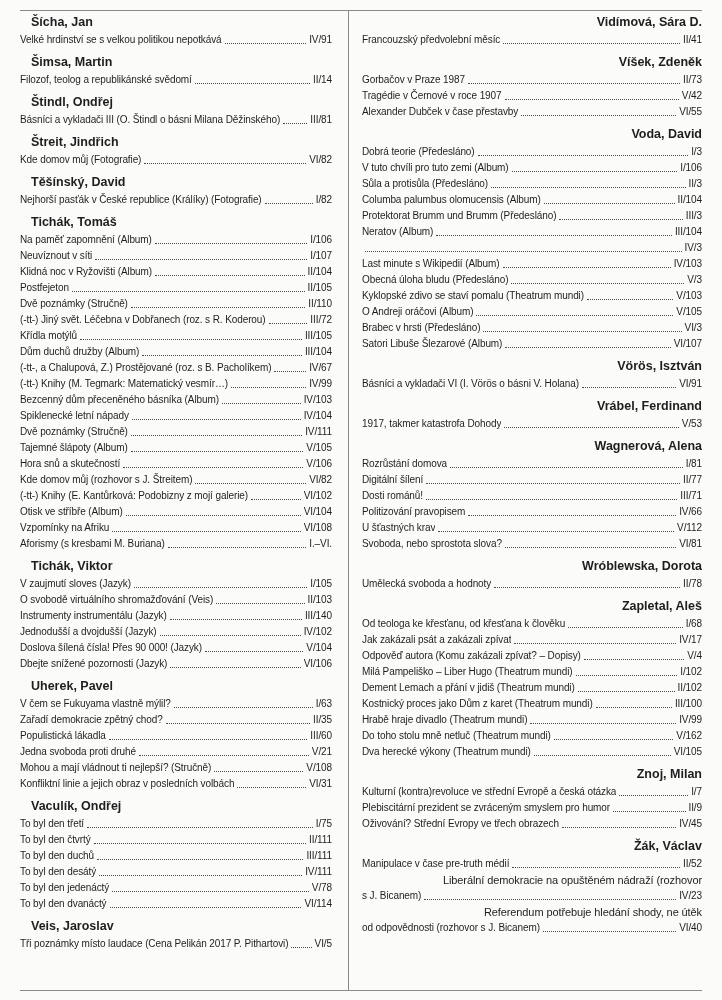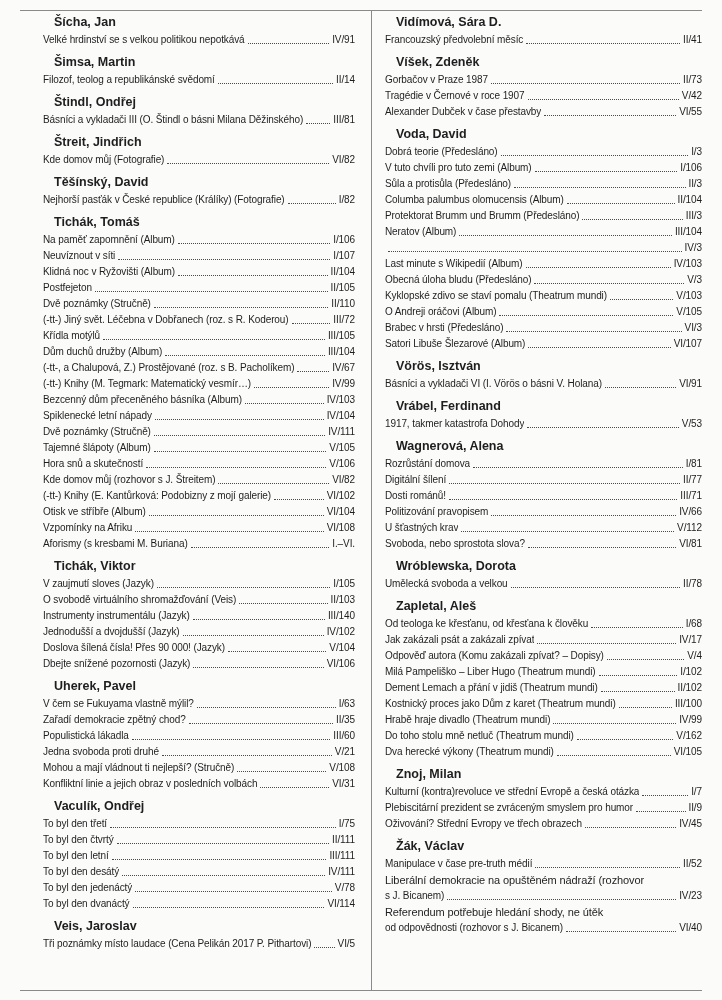--- a/index.html
+++ b/index.html
@@ -10,25 +10,25 @@
     font-family: "Liberation Sans", "DejaVu Sans", sans-serif;
     color: #1e1e1e;
   }
   .page {
     width: 722px; height: 1000px;
     display: flex; flex-direction: column;
     padding: 10px 0 9px 0;
     overflow: hidden;
   }
   .hrule { border-top: 1px solid #8a8a8a; margin: 0 20px; height: 0; flex: 0 0 auto; }
-  .columns { flex: 1 1 auto; display: flex; padding: 2px 20px 0 20px; overflow: hidden; margin-left: 23px; }
+  .columns { flex: 1 1 auto; display: flex; padding: 2px 20px 0 20px; overflow: hidden; }
   .col { overflow: hidden; }
   .col-left { width: 312px; flex: 0 0 312px; }
   .divider { width: 1px; background: #8a8a8a; margin: -2px 13px 0 16px; flex: 0 0 1px; }
-  .col-right { flex: 1 1 auto; }
+  .col-right { flex: 1 1 auto; text-align: right; }
   .section { }
   .author {
     font-weight: bold;
     font-size: 12.5px;
     line-height: 14px;
     margin: 7px 0 3px 0;
     padding-left: 11px;
   }
   .section:first-child .author { margin-top: 2px; }
   .entry {
@@ -282,21 +282,21 @@
             <span class="title">To byl den třetí</span>
             <span class="leader"></span>
             <span class="ref">I/75</span>
           </div>
           <div class="entry">
             <span class="title">To byl den čtvrtý</span>
             <span class="leader"></span>
             <span class="ref">II/111</span>
           </div>
           <div class="entry">
-            <span class="title">To byl den letní</span>
+            <span class="title">To byl den duchů</span>
             <span class="leader"></span>
             <span class="ref">III/111</span>
           </div>
           <div class="entry">
             <span class="title">To byl den desátý</span>
             <span class="leader"></span>
             <span class="ref">IV/111</span>
           </div>
           <div class="entry">
             <span class="title">To byl den jedenáctý</span>
@@ -458,21 +458,21 @@
           </div>
           <div class="entry">
             <span class="title">Svoboda, nebo sprostota slova?</span>
             <span class="leader"></span>
             <span class="ref">VI/81</span>
           </div>
         </div>
         <div class="section">
           <div class="author">Wróblewska, Dorota</div>
           <div class="entry">
-            <span class="title">Umělecká svoboda a velkou</span>
+            <span class="title">Umělecká svoboda a hodnoty</span>
             <span class="leader"></span>
             <span class="ref">II/78</span>
           </div>
         </div>
         <div class="section">
           <div class="author">Zapletal, Aleš</div>
           <div class="entry">
             <span class="title">Od teologa ke křesťanu, od křesťana k člověku</span>
             <span class="leader"></span>
             <span class="ref">I/68</span>

